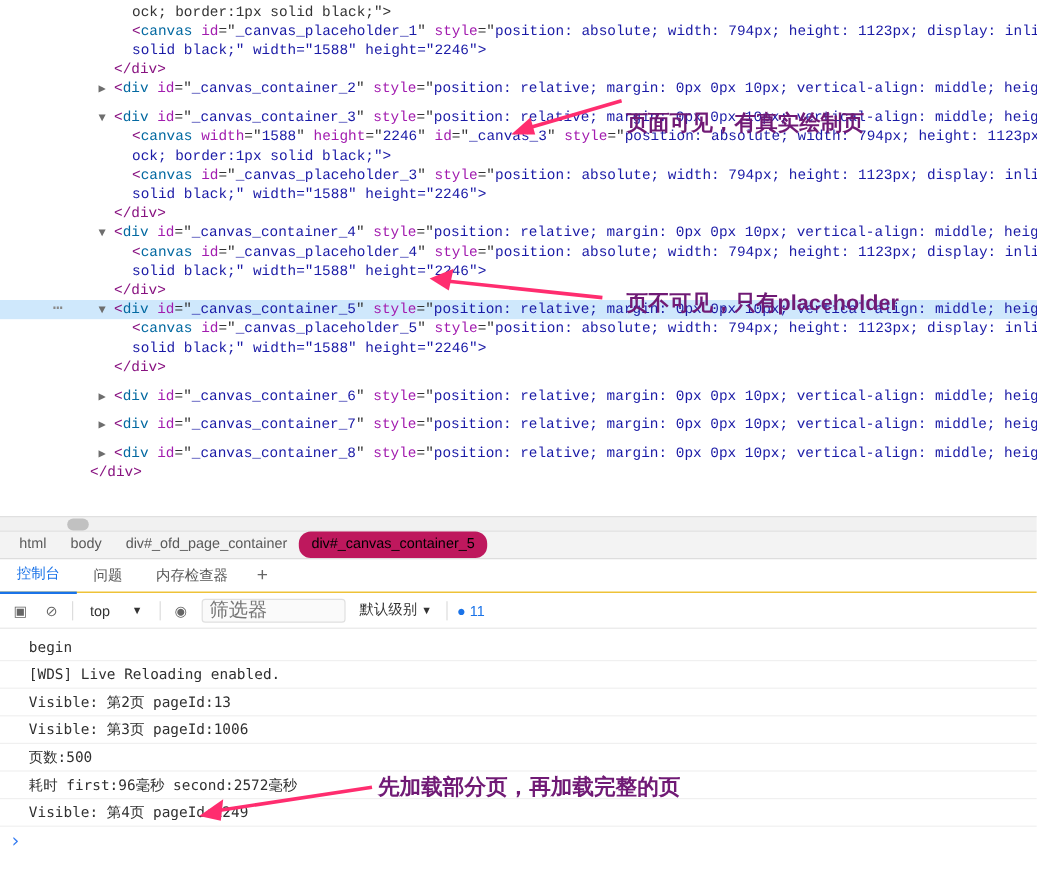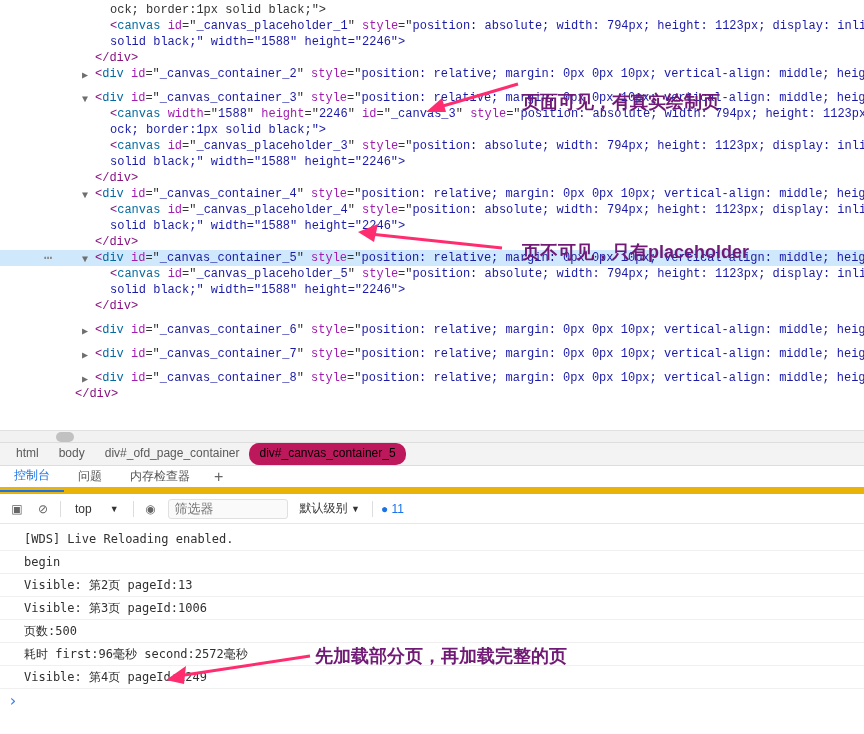--- a/index.html
+++ b/index.html
@@ -25,31 +25,31 @@
   
   .ellipsis-gutter { position: absolute; left: 44px; top: 0; color: #888; font-size: 14px; letter-spacing: 1px; }
   
   .hscroll { height: 12px; background: #f1f1f1; position: relative; border-top: 1px solid #e0e0e0; }
   .hscroll-thumb { position: absolute; left: 56px; top: 1px; width: 18px; height: 10px; background: #c1c1c1; border-radius: 5px; }
   
   .breadcrumb { height: 24px; background: #f3f3f3; border-top: 1px solid #ddd; border-bottom: 1px solid #ddd; display: flex; font-family: 'Segoe UI', sans-serif; font-size: 12px; color: #5a5a5a; padding-left: 6px; }
   .breadcrumb .crumb { padding: 3px 10px; cursor: pointer; }
   .breadcrumb .crumb.active { background: #be185d; color: #000; border-radius: 10px; }
   
-  .console-toolbar { height: 28px; border-bottom: 7px solid #eab308; display: flex; align-items: center; font-family: 'Segoe UI', sans-serif; font-size: 12px; }
+  .console-toolbar { height: 28px; border-bottom: 1px solid #eab308; display: flex; align-items: center; font-family: 'Segoe UI', sans-serif; font-size: 12px; }
   .console-tab { padding: 6px 14px; cursor: pointer; color: #555; }
   .console-tab.active { color: #1a73e8; border-bottom: 2px solid #1a73e8; }
   .add-tab { padding: 4px 10px; font-size: 16px; color: #666; cursor: pointer; }
   
   .console-controls { height: 30px; border-bottom: 1px solid #e8e8e8; display: flex; align-items: center; padding: 0 8px; gap: 8px; font-family: 'Segoe UI', sans-serif; font-size: 12px; }
   .ctrl-icon { width: 18px; height: 18px; display: flex; align-items: center; justify-content: center; color: #666; cursor: pointer; }
   .ctrl-sep { width: 1px; height: 16px; background: #ddd; }
   .context-select { padding: 2px 6px; color: #333; cursor: pointer; display: flex; align-items: center; gap: 18px; }
   .eye-icon { color: #666; }
-  .filter-input { width: 120px; height: 20px; border: 1px solid #e0e0e0; border-radius: 3px; padding: 0 6px; font-size: 13px; background: #fafafa; }
+  .filter-input { width: 120px; height: 20px; border: 1px solid #e0e0e0; border-radius: 3px; padding: 0 6px; font-size: 16px; background: #fafafa; }
   .level-select { padding: 2px 4px; cursor: pointer; }
   .issue-badge { color: #1a73e8; }
   
   .console-output { padding: 4px 0; font-family: Consolas, monospace; font-size: 12px; }
   .log-line { padding: 2px 24px; border-bottom: 1px solid #f0f0f0; color: #303030; line-height: 18px; }
   .prompt-line { padding: 2px 8px; color: #367cf1; display: flex; align-items: center; gap: 8px; }
   .prompt-caret::before { content: "›"; font-size: 16px; color: #367cf1; }
   
   
   .anno { position: absolute; font-family: 'Microsoft YaHei', sans-serif; font-size: 18px; font-weight: bold; color: #701a75; pointer-events: none; white-space: nowrap; }
@@ -143,22 +143,22 @@
     </span>
   <span class="ctrl-sep"></span>
   <span class="ctrl-icon eye-icon">◉</span>
   <input class="filter-input" placeholder="筛选器" style="">
   <span class="level-select"><span>默认级别</span> <span style="font-size:9px">▼</span></span>
   <span class="ctrl-sep"></span>
   <span class="issue-badge">● <span>11</span></span>
 </div>
 
 <div class="console-output" style="position:relative">
+  <div class="log-line">begin</div>
   <div class="log-line">[WDS] Live Reloading enabled.</div>
-  <div class="log-line">begin</div>
   <div class="log-line">Visible: 第2页 pageId:13</div>
   <div class="log-line">Visible: 第3页 pageId:1006</div>
   <div class="log-line">页数:500</div>
   <div class="log-line">耗时 first:96毫秒 second:2572毫秒</div>
   <div class="log-line">Visible: 第4页 pageId:1249</div>
   <div class="prompt-line">
       <span class="prompt-caret"></span>
     </div>
 
   <div class="anno" style="top:120px; left:315px;text-align:right;">先加载部分页，再加载完整的页</div>

